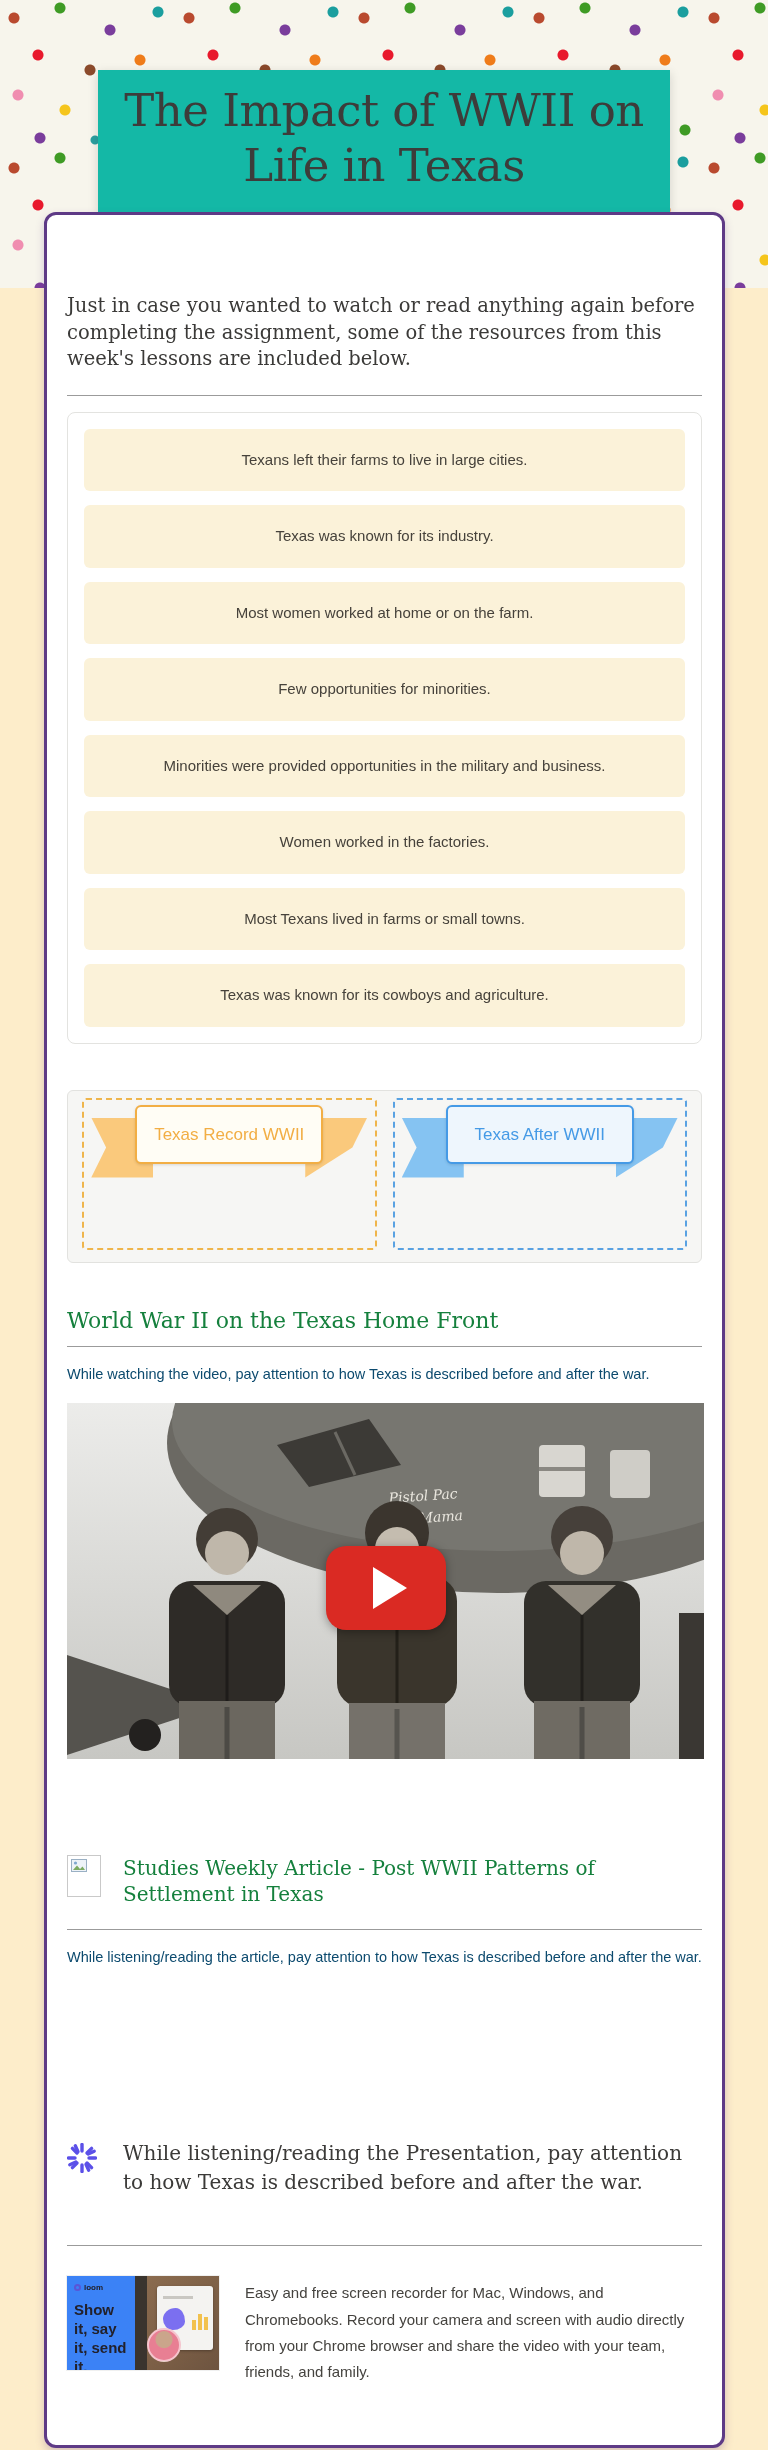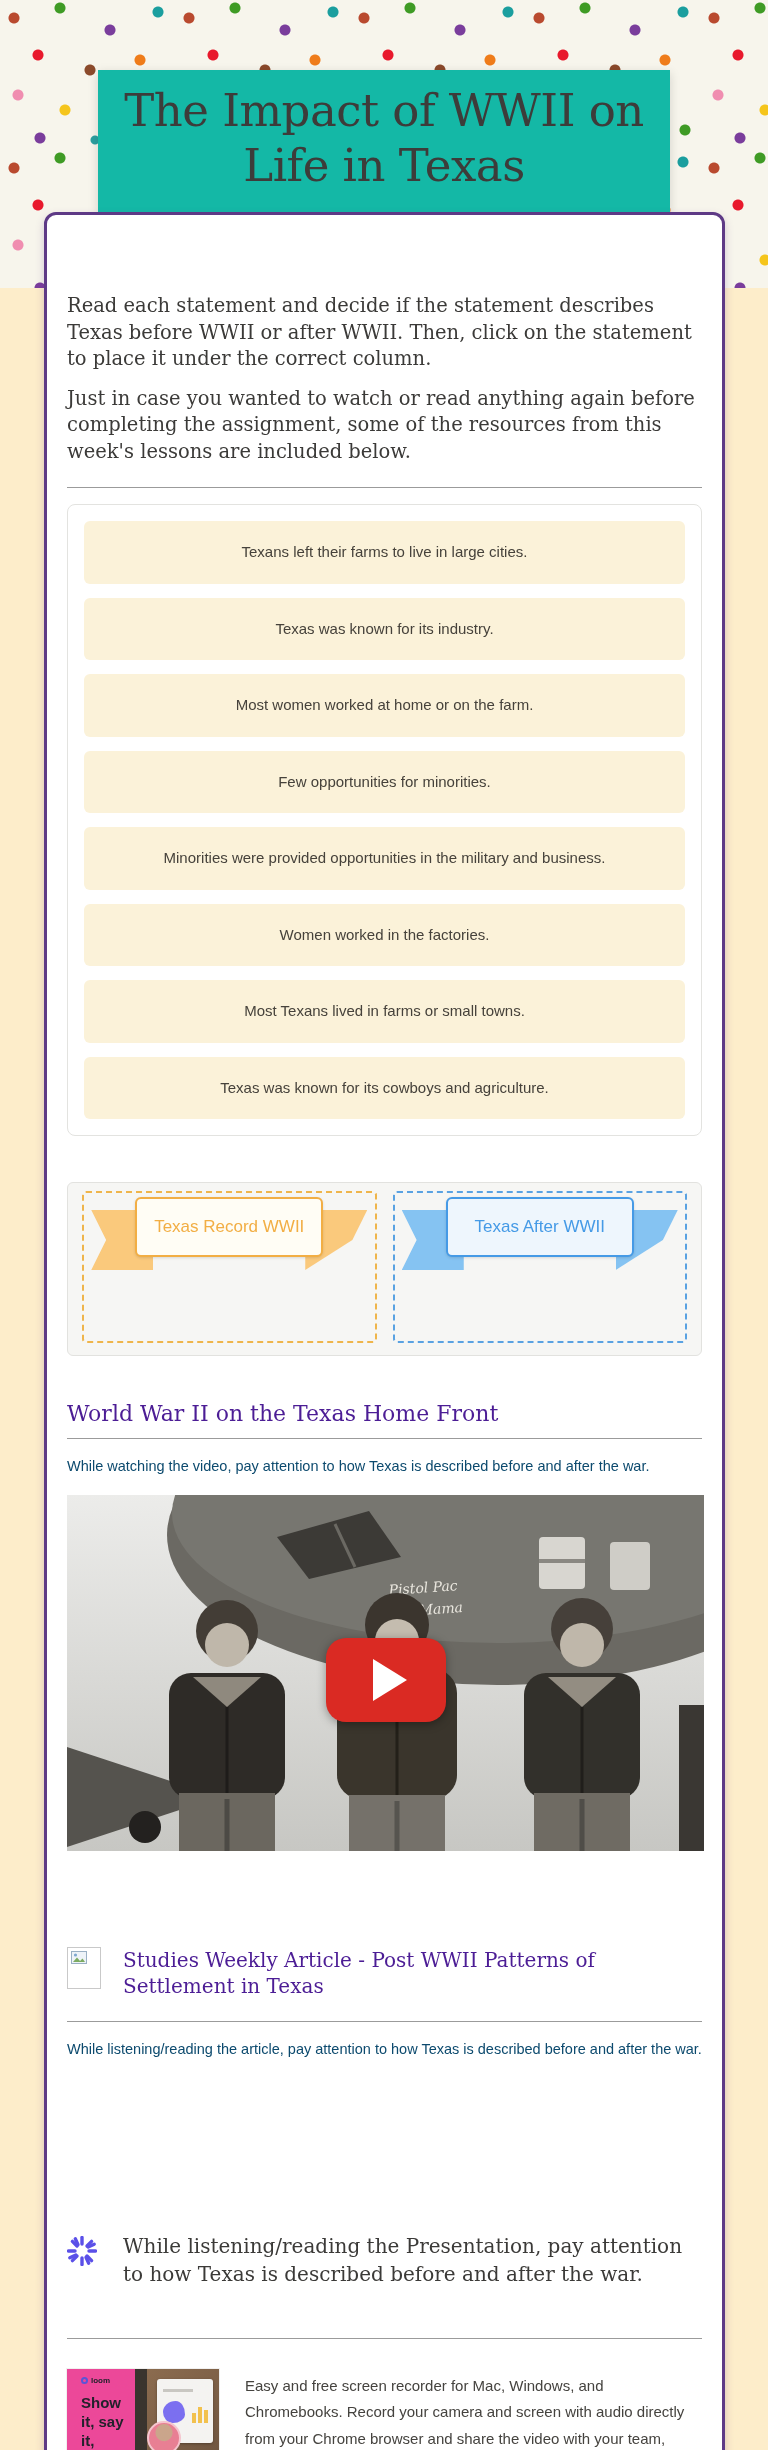--- a/index.html
+++ b/index.html
@@ -88,21 +88,21 @@
   }
   .before .panel { background:#fffdf5; border:2px solid #f2ae44; color:#f2ae44; }
   .after  .panel { background:#eef6fd; border:2px solid #459ae6; color:#459ae6; }
   .dropzone {
     margin-top:-66px; height:152px; border-radius:4px; background:transparent;
   }
   .before .dropzone { border:2px dashed #efb54b; }
   .after  .dropzone { border:2px dashed #5aa2e2; }
 
   
-  .h2 { margin-top:44px; font-size:22px; font-weight:500; color:#4c1d95; line-height:1.3; }
+  .h2 { margin-top:44px; font-size:22px; font-weight:500; color:#15803d; line-height:1.3; }
   .h2 + hr.rule { margin-top:10px; }
   .instr { margin-top:16px; font-size:14.5px; line-height:1.65; color:#0c4a6e; }
 
   
   .video {
     margin-top:16px; position:relative; width:637px; height:356px; cursor:pointer;
     overflow:hidden; background:#d8d8d4;
   }
   .video svg { display:block; }
   .play-btn {
@@ -130,21 +130,21 @@
   .pres { margin-top:0; font-size:20px; line-height:1.42; color:#3b3a38; }
   .pres-icon-float { float:left; width:56px; height:74px; padding-top:4px; }
   .clear { clear:both; }
 
   
   .loom-row { margin-top:30px; display:flex; gap:26px; align-items:flex-start; cursor:pointer; }
   .loom-thumb {
     width:152px; height:94px; flex:0 0 auto; display:flex; overflow:hidden;
     box-shadow:0 0 0 1px rgba(0,0,0,.06);
   }
-  .loom-left { width:68px; background:#ec4899; padding:7px 5px 5px 14px; }
+  .loom-left { width:68px; background:#3b82f6; padding:7px 5px 5px 7px; }
   .loom-logo { display:flex; align-items:center; gap:3px; }
   .loom-logo .ring { width:7px; height:7px; border:2px solid #5a55d6; border-radius:50%; }
   .loom-logo span { font-size:8px; font-weight:bold; color:#22212b; }
   .loom-tag { margin-top:9px; font-size:15px; font-weight:bold; line-height:1.25; color:#22212b; }
   .fineprint { margin-top:6px; }
   .fineprint i { display:block; height:2px; background:#b9b4ab; margin-bottom:3px; border-radius:1px; }
   .fineprint i:last-child { width:60%; }
   .loom-right { position:relative; flex:1; background:linear-gradient(135deg,#8d6d50 0%,#7c5f46 60%,#6d5440 100%); }
   .loom-side { position:absolute; left:0; top:0; width:12px; height:100%; background:#3a342e; }
   .loom-win {
@@ -171,21 +171,20 @@
 
 <div class="confetti"></div>
 
 <div class="title-box">
   <h1>The Impact of WWII on Life in Texas</h1>
 </div>
 
 <div class="sheet">
 
   <div class="intro">
-    <p>Read each statement and decide if the statement describes Texas before WWII or after WWII.  Then, click on the statement to place it under the correct column.</p>
     <p>Just in case you wanted to watch or read anything again before completing the assignment, some of the resources from this week's lessons are included below.</p>
   </div>
   <hr class="rule">
 
   <div class="board">
     <div class="card">Texans left their farms to live in large cities.</div>
     <div class="card">Texas was known for its industry.</div>
     <div class="card">Most women worked at home or on the farm.</div>
     <div class="card">Few opportunities for minorities.</div>
     <div class="card">Minorities were provided opportunities in the military and business.</div>

